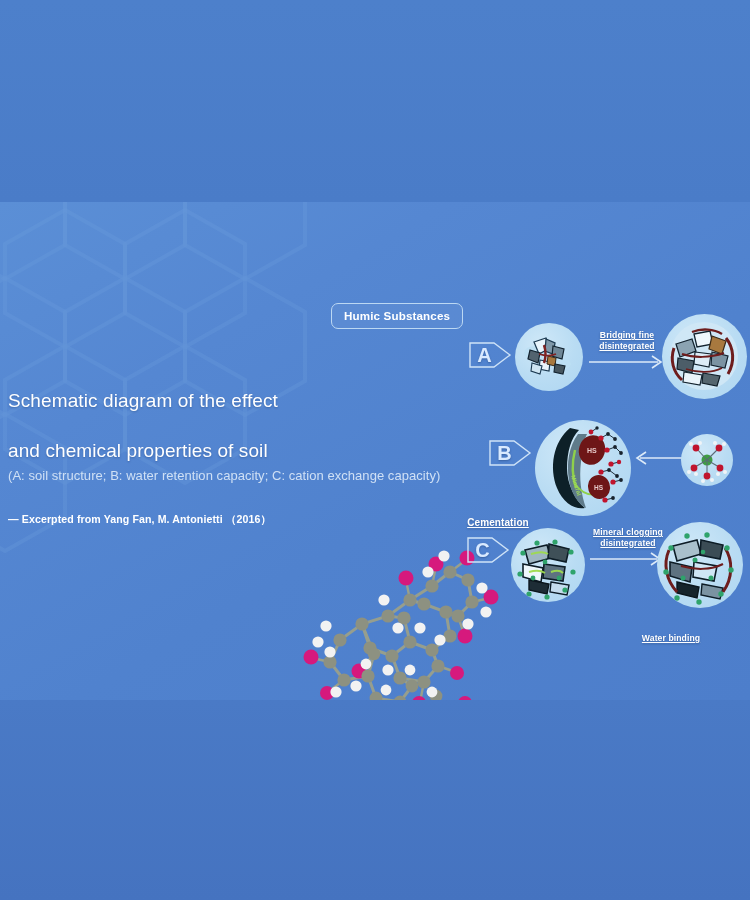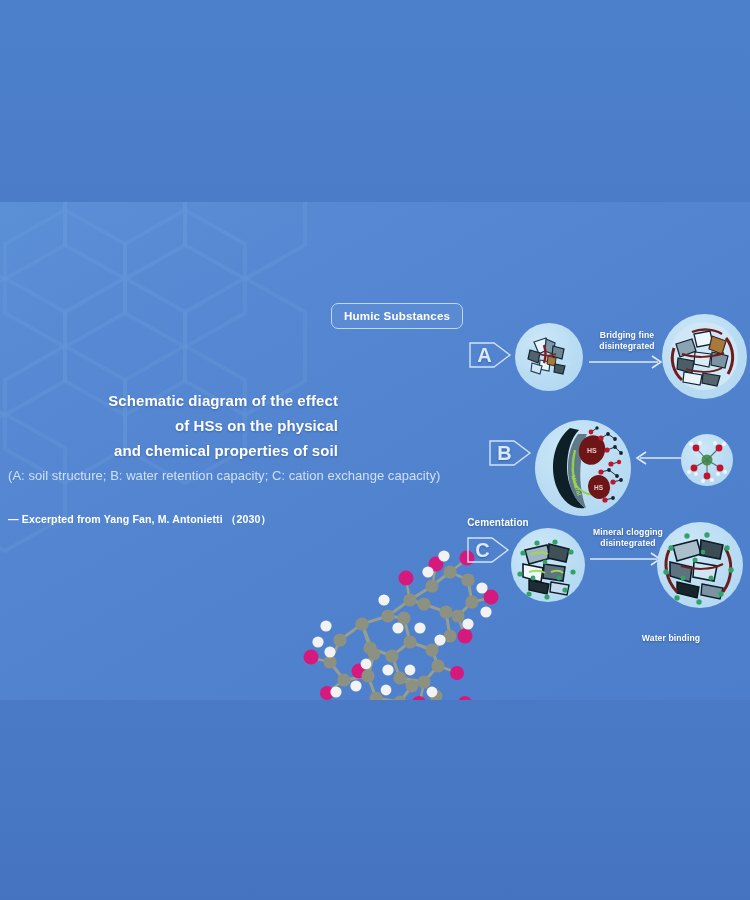--- a/index.html
+++ b/index.html
@@ -23,24 +23,23 @@
     position:absolute;left:0;top:202px;width:750px;height:498px;
     background:linear-gradient(150deg,#5b8fd6 0%,#5587d2 28%,#5082ce 58%,#4d7ecb 100%);
     overflow:hidden;
   }
   
   .hexlayer{position:absolute;left:0;top:0;width:750px;height:498px;opacity:.5;}
 
   
   #textblock{position:absolute;left:8px;top:186px;width:330px;}
   .title{
-    color:#ffffff;font-weight:bold;font-size:15px;line-height:25px;
+    color:#ffffff;font-weight:normal;font-size:19px;line-height:25px;
     letter-spacing:.1px;text-shadow:0 1px 2px rgba(20,50,100,.35);
     margin:0;
-    text-align:right;
   }
   .subtitle{
     margin:6px 0 0 0;color:#cfe0f5;font-size:13px;line-height:14px;
     letter-spacing:.05px;white-space:nowrap;
   }
   .credit{
     margin:30px 0 0 0;color:#ffffff;font-size:10.6px;font-weight:bold;
     letter-spacing:.1px;white-space:nowrap;
   }
 
@@ -75,20 +74,21 @@
     overflow:hidden;
   }
   .circle svg{position:absolute;left:0;top:0;}
 
   
   .arrow{position:absolute;}
   .caption{
     position:absolute;color:#ffffff;font-size:8.6px;font-weight:bold;
     line-height:10.5px;text-align:center;letter-spacing:.1px;
     text-shadow:0 1px 2px rgba(20,50,100,.45);
+    text-decoration:underline;
   }
   .caption.small{font-size:10px;}
 </style>
 </head>
 <body>
 
 <div id="stage">
 
   <div class="page-wash wash-top"></div>
   <div class="page-wash wash-bottom"></div>
@@ -463,21 +463,21 @@
         <polygon points="2,10 26,10 42,22 26,34 2,34" fill="none" stroke="#cfe3f7" stroke-width="1.4"></polygon>
       </svg>
       <div class="ltr">C</div>
     </div>
 
     <div id="hs-pill" style="left:331px;top:101px;">Humic Substances</div>
 
     <div id="textblock" style="top:186px;">
       <h1 class="title">
         <span>Schematic diagram of the effect</span><br>
-        <span>of HSs on the physical</span><br>
+        <br>
         <span>and chemical properties of soil</span>
       </h1>
       <p class="subtitle">(A: soil structure; B: water retention capacity; C: cation exchange capacity)</p>
-      <p class="credit">— Excerpted from Yang Fan, M. Antonietti （2030）</p>
+      <p class="credit">— Excerpted from Yang Fan, M. Antonietti （2016）</p>
     </div>
 
   </div>
 </div>
 
 </body></html>

